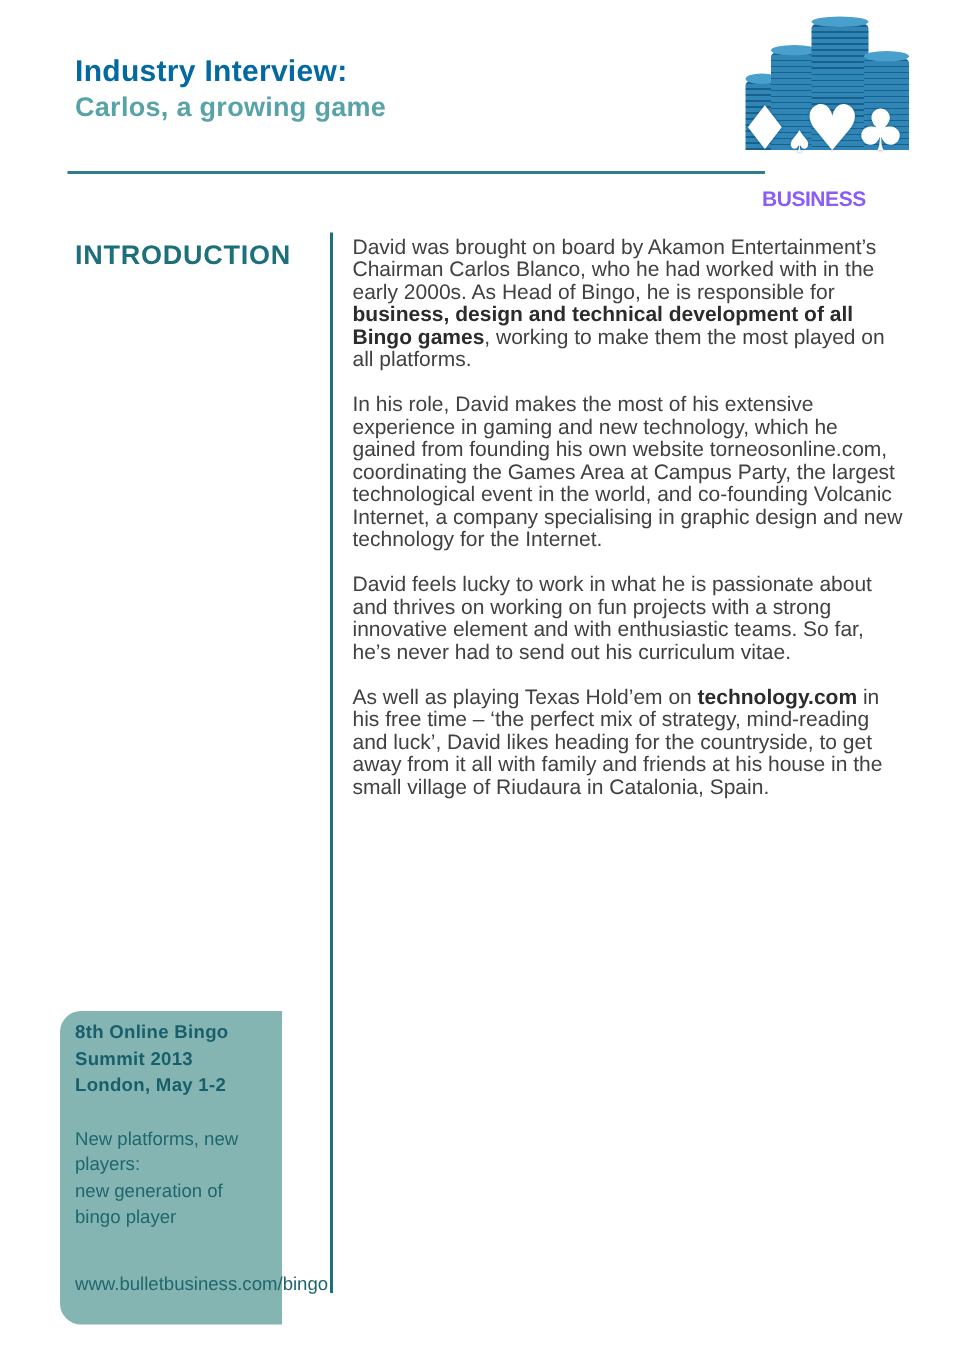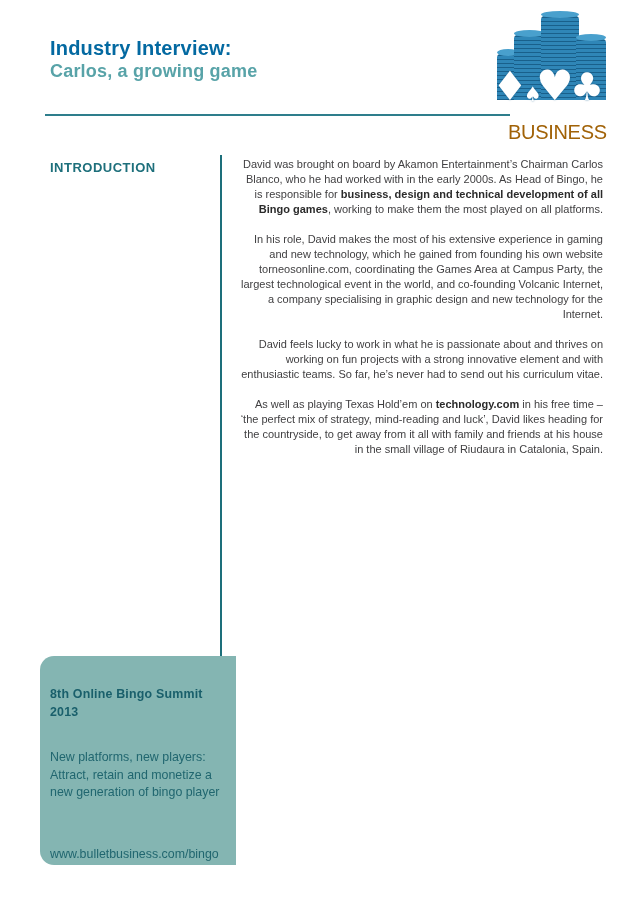--- a/index.html
+++ b/index.html
@@ -48,59 +48,59 @@
   .suit-spade{left:34px;top:76px;font-size:20px;}
   .suit-heart{left:46px;top:57px;font-size:42px;}
   .suit-club{left:80px;top:60px;font-size:38px;}
   .logo-word1{
     position:absolute;left:18px;top:88px;
     font-size:27px;font-weight:bold;color:#161616;
     letter-spacing:-.5px;line-height:28px;
   }
   .logo-word2{
     position:absolute;left:18px;top:114px;
-    font-size:20px;font-weight:normal;color:#a16207;
+    font-size:14px;font-weight:bold;color:#8b5cf6;
     letter-spacing:-.3px;line-height:20px;
   }
   
   .intro-label{
     position:absolute;left:50px;top:160px;
-    font-size:13px;font-weight:bold;color:#1d6f7b;
+    font-size:18px;font-weight:bold;color:#1d6f7b;
     letter-spacing:.5px;
   }
   .v-rule{
     position:absolute;left:220px;top:155px;
     width:2px;height:707px;background:#1d6f7b;
   }
   .body-col{
     position:absolute;left:235px;top:157px;width:368px;
-    font-size:11px;line-height:15px;color:#414042;text-align:right;
+    font-size:14px;line-height:15px;color:#414042;
   }
   .body-col p{margin:0 0 15px 0;}
   .body-col b{font-weight:bold;color:#2b2b2b;}
   
   .promo-box{
-    position:absolute;left:40px;top:656px;
-    width:196px;height:209px;
+    position:absolute;left:40px;top:674px;
+    width:148px;height:209px;
     background:#84b5b2;
     border-radius:14px 0 0 14px;
     box-sizing:border-box;
-    padding:30px 8px 0 10px;
+    padding:6px 8px 0 10px;
     color:#195f6b;
   }
   .promo-heading{
     font-size:12.4px;font-weight:bold;line-height:17.5px;
     letter-spacing:.2px;
   }
   .promo-body{
-    margin-top:28px;
+    margin-top:18px;
     font-size:12.4px;line-height:17.5px;color:#20666f;
   }
   .promo-url{
-    margin-top:44px;
+    margin-top:27px;
     font-size:12.4px;line-height:17px;color:#20666f;
   }
 </style>
 </head>
 <body>
 
 <div class="page">
 
   <div class="title-block">
     <div class="title-line1">Industry Interview:</div>
@@ -128,22 +128,22 @@
   <div class="body-col">
     <p><span>David was brought on board by Akamon Entertainment’s Chairman Carlos Blanco, who he had worked with in the early 2000s. As Head of Bingo, he is responsible for </span><b>business, design and technical development of all Bingo games</b><span>, working to make them the most played on all platforms.</span></p>
     <p><span>In his role, David makes the most of his extensive experience in gaming and new technology, which he gained from founding his own website torneosonline.com, coordinating the Games Area at Campus Party, the largest technological event in the world, and co-founding Volcanic Internet, a company specialising in graphic design and new technology for the Internet.</span></p>
     <p><span>David feels lucky to work in what he is passionate about and thrives on working on fun projects with a strong innovative element and with enthusiastic teams. So far, he’s never had to send out his curriculum vitae.</span></p>
     <p><span>As well as playing Texas Hold’em on </span><b>technology.com</b><span> in his free time – ‘the perfect mix of strategy, mind-reading and luck’, David likes heading for the countryside, to get away from it all with family and friends at his house in the small village of Riudaura in Catalonia, Spain.</span></p>
   </div>
 
   <div class="promo-box">
     <div class="promo-heading">
       <div>8th Online Bingo Summit 2013</div>
+      <div>London, May 1-2</div>
     </div>
     <div class="promo-body">
       <div>New platforms, new players:</div>
-      <div>Attract, retain and monetize a</div>
       <div>new generation of bingo player</div>
     </div>
     <div class="promo-url">www.bulletbusiness.com/bingo</div>
   </div>
 
 </div>
 
 </body></html>

